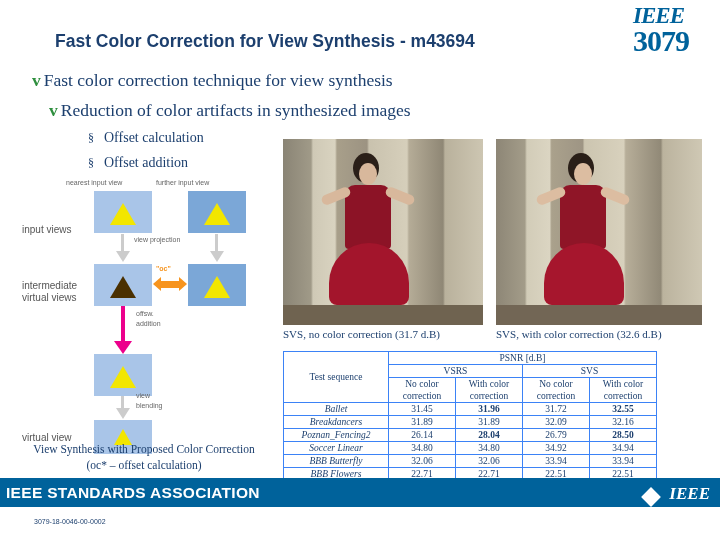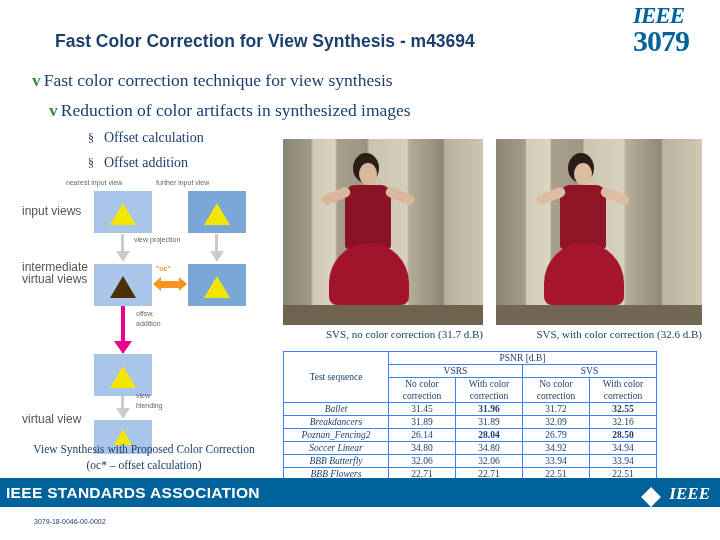--- a/index.html
+++ b/index.html
@@ -47,21 +47,21 @@
   }
   .bullet-l2 .mark { color:#1c3f6e; margin-right:10px; font-size:12px;}
   
   .diagram {
     position:absolute; left:6px; top:176px; width:272px; height:276px;
     background:#ffffff;
   }
   .dg-label {
     position:absolute;
     font-family:"Liberation Sans", sans-serif;
-    font-size:12px; color:#555555;
+    font-size:10px; color:#555555;margin-top:20px;
   }
   .dg-small {
     position:absolute;
     font-family:"Liberation Sans", sans-serif;
     font-size:7px; color:#666666;
   }
   .dg-box {
     position:absolute; background:#a9c5e8;
   }
   .dg-box.dark { background:#7ba7d7; }
@@ -99,21 +99,21 @@
      border-left:8px solid #f7941e;}
   .dg-caption {
     position:absolute; text-align:center;
     font-size:11.5px; color:#1c3f6e;
   }
   
   .photo {
     position:absolute; overflow:hidden;
   }
   .img-cap {
-    position:absolute; font-size:11px; color:#1c3f6e; text-align:right;
+    position:absolute; font-size:11px; color:#1c3f6e; text-align:left;
   }
   
   table.psnr {
     position:absolute; left:283px; top:351px;
     border-collapse:collapse;
     font-size:9.5px;
     color:#1c3f6e;
     background:#ffffff;
   }
   table.psnr td, table.psnr th {

